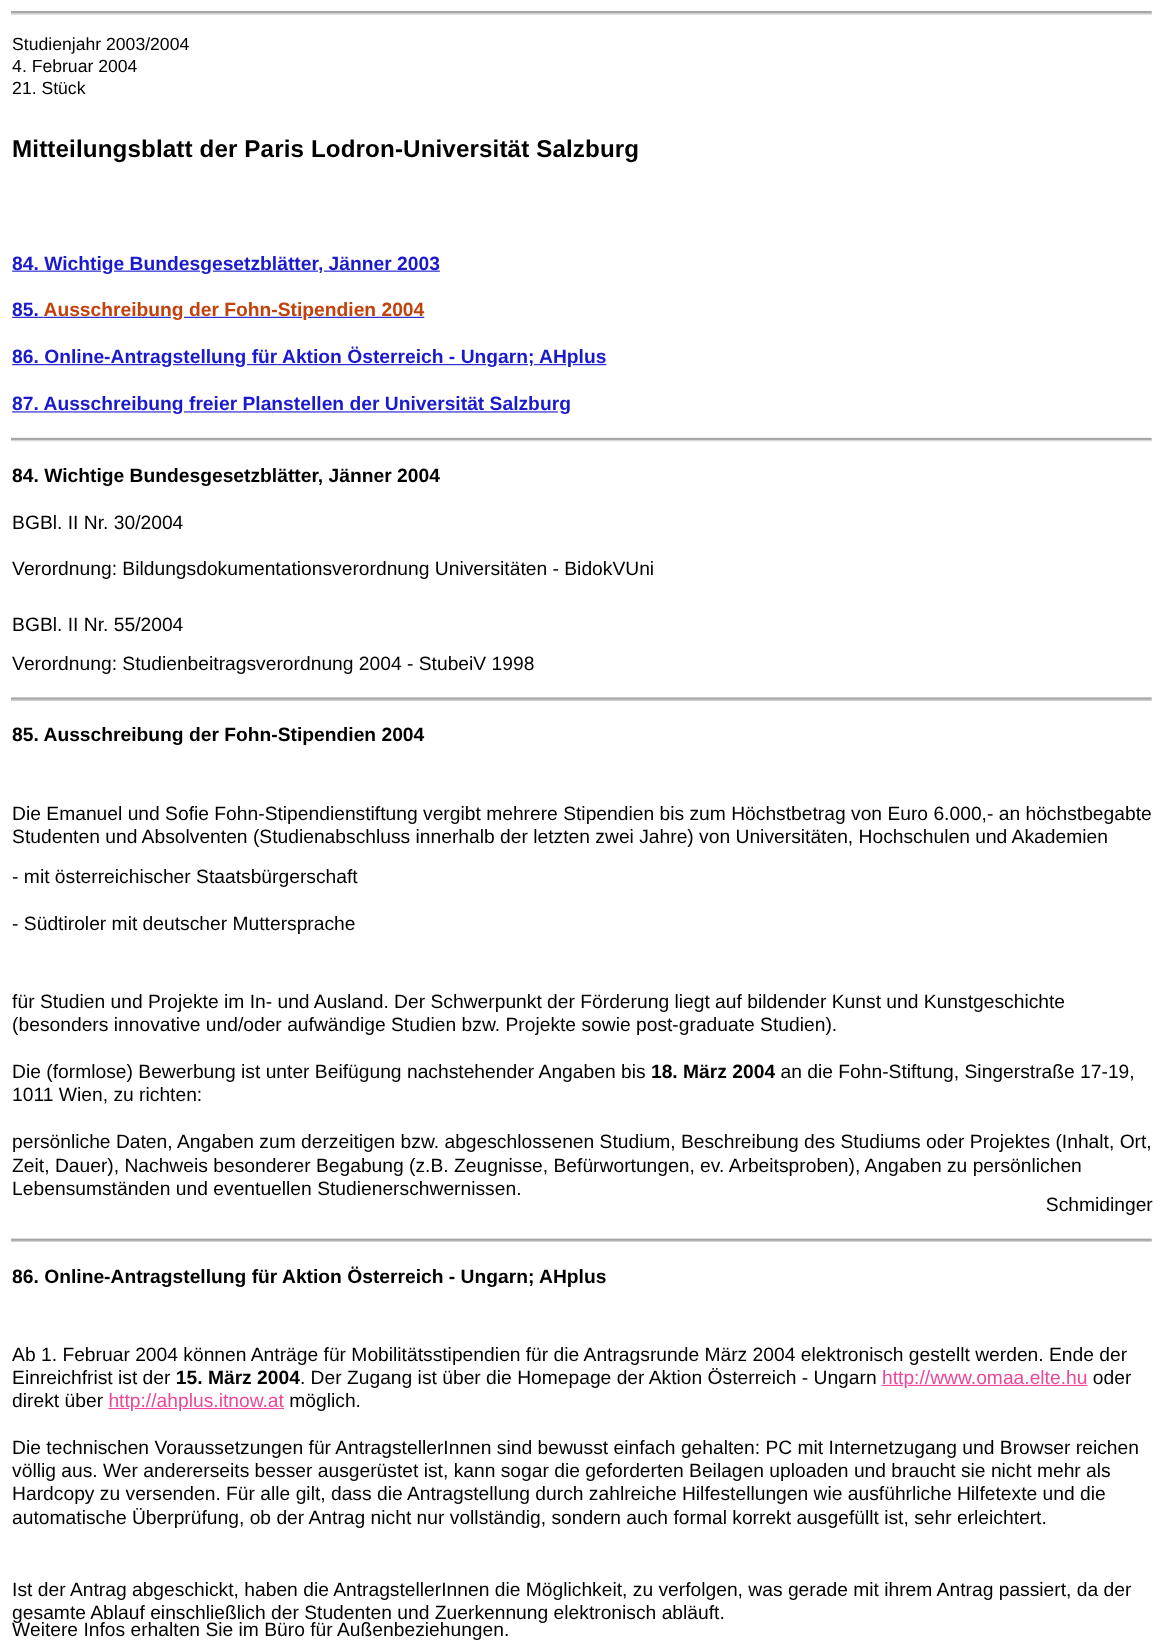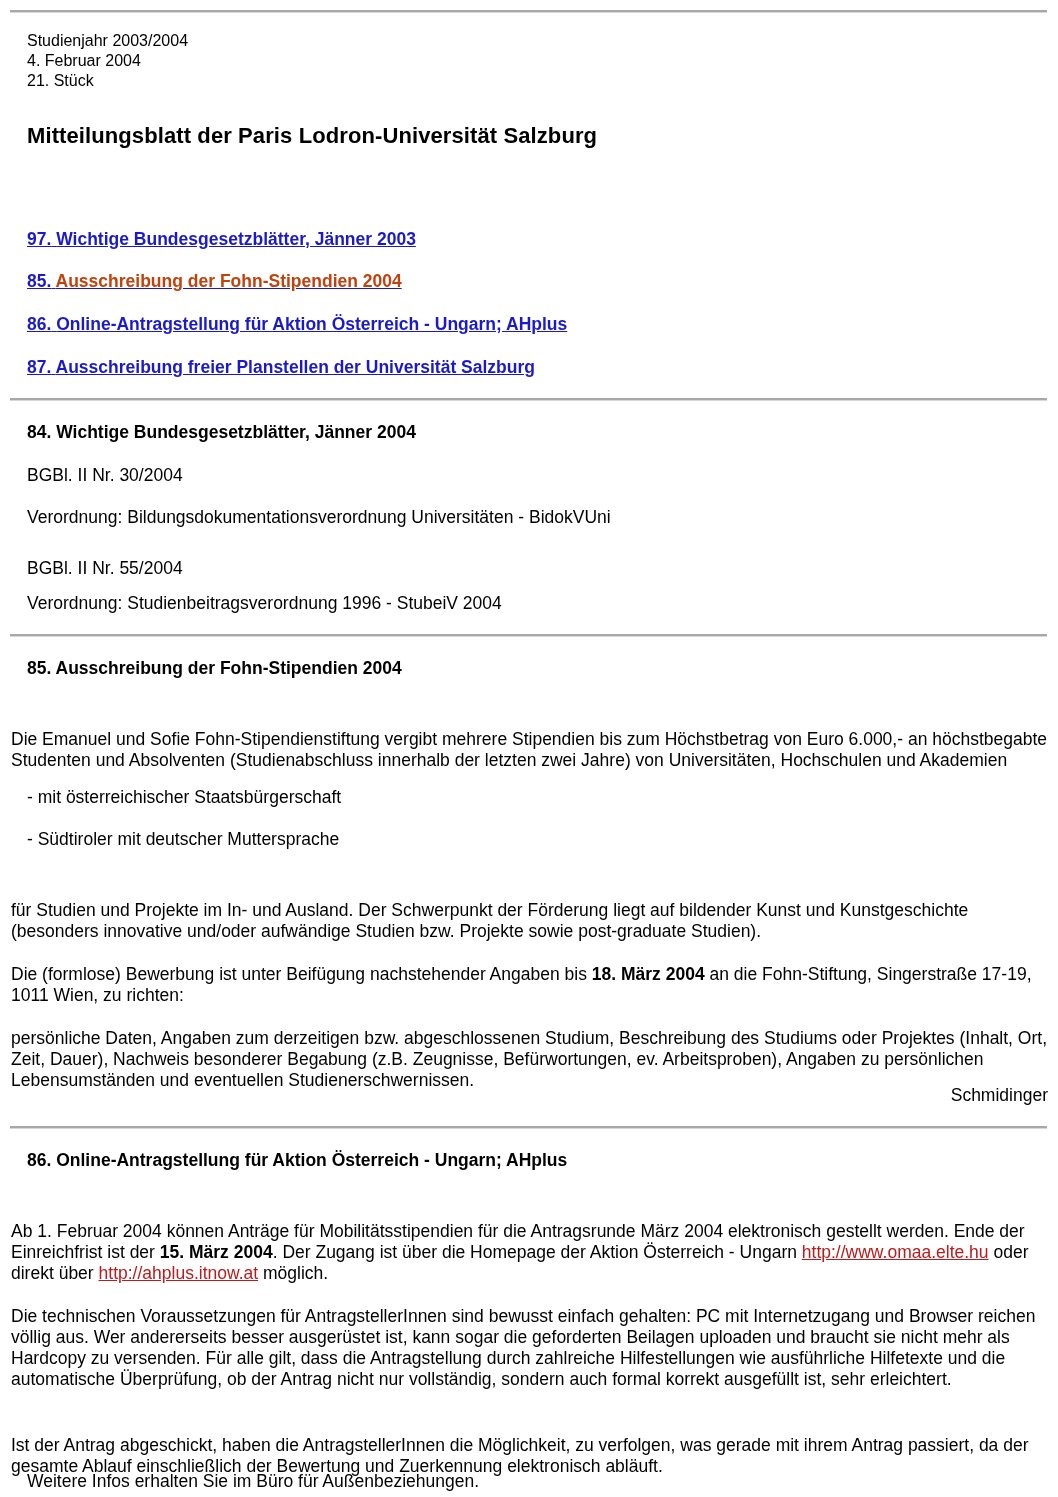--- a/index.html
+++ b/index.html
@@ -3,78 +3,78 @@
   <meta charset="utf-8">
   <style>
     html, body { margin: 0; padding: 0; background: #ffffff; }
     body {
       width: 1058px; height: 1497px; overflow: hidden; position: relative;
       font-family: "Liberation Sans", sans-serif; color: #000000;
       font-size: 17.5px; line-height: 21px;
     }
     .page { position: absolute; left: 0; top: 0; width: 1058px; }
     .hr { position: absolute; left: 10px; width: 1037px; height: 2px; background: #a8a8a8; border-bottom: 1px solid #d8d8d8; }
-    .abs { position: absolute; left: 11px; white-space: nowrap; margin-left: 16px; }
+    .abs { position: absolute; left: 11px; white-space: nowrap; }
     .meta-line { font-size: 16px; line-height: 20px; }
     .title { font-size: 22px; font-weight: bold; line-height: 32px; letter-spacing: 0.1px; }
     .toc a { color: #1a1acc; text-decoration: underline; font-weight: bold; font-size: 17.5px; }
     .toc .black { color: #c2410c; }
     .h { font-weight: bold; }
     .para { position: absolute; left: 11px; width: 1040px; white-space: normal; margin-top: 28px; }
-    a.link { color: #b91c1c; text-decoration: underline; }
+    a.link { color: #ec4899; text-decoration: underline; }
     .right { position: absolute; right: 10px; text-align: right; }
   </style>
 </head>
 <body>
 
 <div class="page">
 
   <div class="hr" style="top:10px;"></div>
 
   <div class="abs meta-line" style="top:31px;">Studienjahr 2003/2004</div>
   <div class="abs meta-line" style="top:51px;">4. Februar 2004</div>
   <div class="abs meta-line" style="top:71px;">21. Stück</div>
 
   <div class="abs title" style="top:120px;">Mitteilungsblatt der Paris Lodron-Universität Salzburg</div>
 
   <div class="toc">
     <div class="abs" style="top:229px;">
-      <a href="#s84"><span>97.</span> <span>Wichtige Bundesgesetzblätter, Jänner 2003</span></a>
+      <a href="#s84"><span>84.</span> <span>Wichtige Bundesgesetzblätter, Jänner 2003</span></a>
     </div>
     <div class="abs" style="top:271px;">
       <a href="#s85"><span>85.</span> <span class="black">Ausschreibung der Fohn-Stipendien 2004</span></a>
     </div>
     <div class="abs" style="top:314px;">
       <a href="#s86"><span>86.</span> <span>Online-Antragstellung für Aktion Österreich - Ungarn; AHplus</span></a>
     </div>
     <div class="abs" style="top:357px;">
       <a href="#s87"><span>87.</span> <span>Ausschreibung freier Planstellen der Universität Salzburg</span></a>
     </div>
   </div>
 
   <div class="hr" style="top:398px;"></div>
 
   <div id="s84" class="abs h" style="top:422px;">84. Wichtige Bundesgesetzblätter, Jänner 2004</div>
   <div class="abs" style="top:465px;">BGBl. II Nr. 30/2004</div>
   <div class="abs" style="top:507px;">Verordnung: Bildungsdokumentationsverordnung Universitäten - BidokVUni</div>
   <div class="abs" style="top:558px;">BGBl. II Nr. 55/2004</div>
-  <div class="abs" style="top:593px;">Verordnung: Studienbeitragsverordnung 1996 - StubeiV 2004</div>
+  <div class="abs" style="top:593px;">Verordnung: Studienbeitragsverordnung 2004 - StubeiV 1998</div>
 
   <div class="hr" style="top:634px;"></div>
 
   <div id="s85" class="abs h" style="top:658px;">85. Ausschreibung der Fohn-Stipendien 2004</div>
   <div class="para" style="top:701px;">Die Emanuel und Sofie Fohn-Stipendienstiftung vergibt mehrere Stipendien bis zum Höchstbetrag von Euro 6.000,- an höchstbegabte Studenten und Absolventen (Studienabschluss innerhalb der letzten zwei Jahre) von Universitäten, Hochschulen und Akademien</div>
   <div class="abs" style="top:787px;">- mit österreichischer Staatsbürgerschaft</div>
   <div class="abs" style="top:829px;">- Südtiroler mit deutscher Muttersprache</div>
   <div class="para" style="top:872px;">für Studien und Projekte im In- und Ausland. Der Schwerpunkt der Förderung liegt auf bildender Kunst und Kunstgeschichte (besonders innovative und/oder aufwändige Studien bzw. Projekte sowie post-graduate Studien).</div>
   <div class="para" style="top:936px;"><span>Die (formlose) Bewerbung ist unter Beifügung nachstehender Angaben bis </span><b>18. März 2004</b><span> an die Fohn-Stiftung, Singerstraße 17-19, 1011 Wien, zu richten:</span></div>
   <div class="para" style="top:1000px;">persönliche Daten, Angaben zum derzeitigen bzw. abgeschlossenen Studium, Beschreibung des Studiums oder Projektes (Inhalt, Ort, Zeit, Dauer), Nachweis besonderer Begabung (z.B. Zeugnisse, Befürwortungen, ev. Arbeitsproben), Angaben zu persönlichen Lebensumständen und eventuellen Studienerschwernissen.</div>
   <div class="right" style="top:1085px;">Schmidinger</div>
 
   <div class="hr" style="top:1126px;"></div>
 
   <div id="s86" class="abs h" style="top:1150px;">86. Online-Antragstellung für Aktion Österreich - Ungarn; AHplus</div>
   <div class="para" style="top:1193px;"><span>Ab 1. Februar 2004 können Anträge für Mobilitätsstipendien für die Antragsrunde März 2004 elektronisch gestellt werden. Ende der Einreichfrist ist der </span><b>15. März 2004</b><span>. Der Zugang ist über die Homepage der Aktion Österreich - Ungarn </span><a class="link" href="#">http://www.omaa.elte.hu</a><span> oder direkt über </span><a class="link" href="#">http://ahplus.itnow.at</a><span> möglich.</span></div>
   <div class="para" style="top:1278px;">Die technischen Voraussetzungen für AntragstellerInnen sind bewusst einfach gehalten: PC mit Internetzugang und Browser reichen völlig aus. Wer andererseits besser ausgerüstet ist, kann sogar die geforderten Beilagen uploaden und braucht sie nicht mehr als Hardcopy zu versenden. Für alle gilt, dass die Antragstellung durch zahlreiche Hilfestellungen wie ausführliche Hilfetexte und die automatische Überprüfung, ob der Antrag nicht nur vollständig, sondern auch formal korrekt ausgefüllt ist, sehr erleichtert.</div>
-  <div class="para" style="top:1407px;">Ist der Antrag abgeschickt, haben die AntragstellerInnen die Möglichkeit, zu verfolgen, was gerade mit ihrem Antrag passiert, da der gesamte Ablauf einschließlich der Bewertung und Zuerkennung elektronisch abläuft.</div>
+  <div class="para" style="top:1407px;">Ist der Antrag abgeschickt, haben die AntragstellerInnen die Möglichkeit, zu verfolgen, was gerade mit ihrem Antrag passiert, da der gesamte Ablauf einschließlich der Studenten und Zuerkennung elektronisch abläuft.</div>
   <div class="abs" style="top:1471px;">Weitere Infos erhalten Sie im Büro für Außenbeziehungen.</div>
 
 </div>
 
 </body></html>

